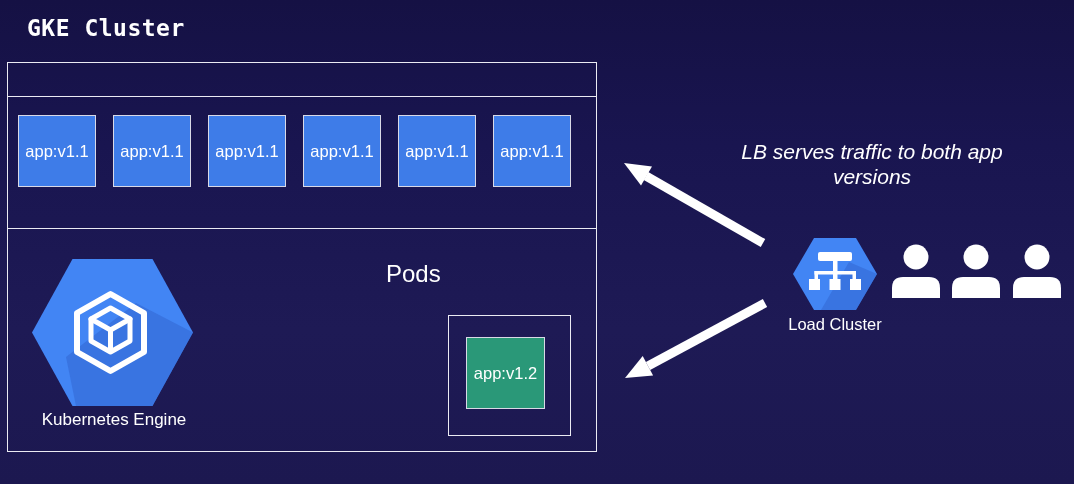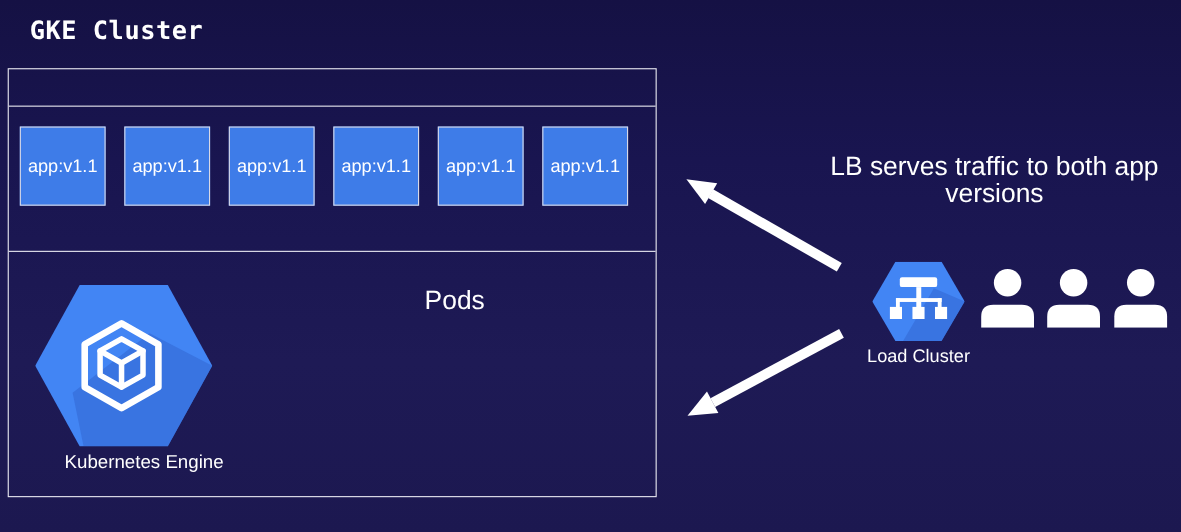--- a/index.html
+++ b/index.html
@@ -31,29 +31,29 @@
   .pod{
     display:flex;align-items:center;justify-content:center;
     border:1.5px solid #d9d9e6;box-sizing:content-box;
     font-size:16.5px;color:#ffffff;white-space:nowrap;
   }
   .pod.blue{width:76px;height:70px;background:#3e7ce8;}
   .pod.teal{width:77px;height:70px;background:#2a9878;}
   .cluster-body{position:relative;height:237px;}
   .pods-label{position:absolute;left:378px;top:31px;font-size:24px;}
   .gke-icon{position:absolute;left:24px;top:30px;}
-  .engine-label{position:absolute;left:17px;top:181px;width:212px;text-align:center;font-size:17px;}
+  .engine-label{position:absolute;left:0px;top:181px;width:212px;text-align:center;font-size:17px;}
   .v2-outer{
     position:absolute;left:440px;top:86px;width:123px;height:121px;
     border:1.5px solid #ebebf3;box-sizing:border-box;
   }
   .v2-outer .pod.teal{position:absolute;left:17px;top:21px;}
   .annotation{
-    position:absolute;left:744px;top:139px;width:320px;
-    text-align:center;font-size:24px;line-height:25px;
+    position:absolute;left:712px;top:139px;width:320px;
+    text-align:center;font-size:21px;line-height:25px;font-style:italic;
   }
   .arrows{position:absolute;left:0;top:0;pointer-events:none;}
   .lb-icon{position:absolute;left:793px;top:238px;}
   .lb-label{
     position:absolute;left:783px;top:313px;width:104px;
     text-align:center;font-size:16.5px;line-height:22px;
   }
   .user-icon{position:absolute;top:244px;}
   .user-icon.u1{left:891px;}
   .user-icon.u2{left:951px;}
@@ -101,20 +101,25 @@
         </defs>
         <polygon points="40.5,0 120.5,0 161,73.5 120.5,147 40.5,147 0,73.5" fill="#4285f4"></polygon>
         <polygon points="104,44 161,73.5 120.5,147 44,147 34,98" fill="#2f5fc9" opacity="0.45" clip-path="url(#gkeClip)"></polygon>
         <polygon points="78.5,35 112,54 112,93 78.5,112 45,93 45,54" fill="none" stroke="#ffffff" stroke-width="6" stroke-linejoin="round"></polygon>
         <polygon points="78.5,49 98,60 78.5,71 59,60" fill="none" stroke="#ffffff" stroke-width="5" stroke-linejoin="round"></polygon>
         <path d="M78.5,71 L78.5,93 M59,60 L59,82 L78.5,93 M98,60 L98,82 L78.5,93" fill="none" stroke="#ffffff" stroke-width="5" stroke-linejoin="round" stroke-linecap="round"></path>
       </svg>
 
       <div class="engine-label">Kubernetes Engine</div>
 
+      <div class="v2-outer">
+        <div class="pod teal">
+            <span>app:v1.2</span>
+          </div>
+      </div>
     </div>
   </div>
 
   <div class="annotation">LB serves traffic to both app versions</div>
 
   <svg class="arrows" width="1074" height="484" viewBox="0 0 1074 484">
     <g>
       <line x1="763" y1="243" x2="646" y2="176" stroke="#ffffff" stroke-width="9"></line>
       <polygon points="624,163 652,166.5 641,185.5" fill="#ffffff"></polygon>
     </g>

